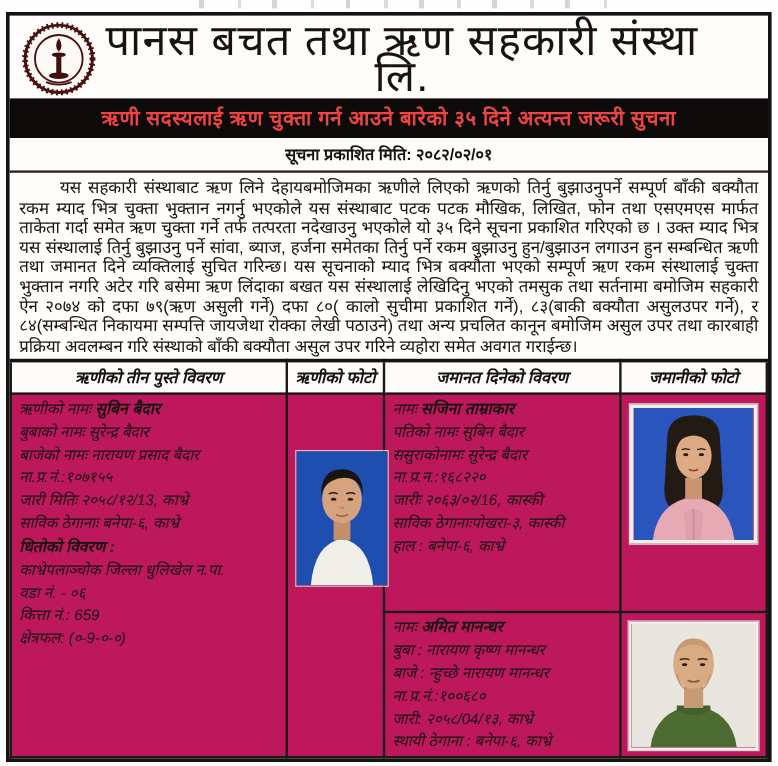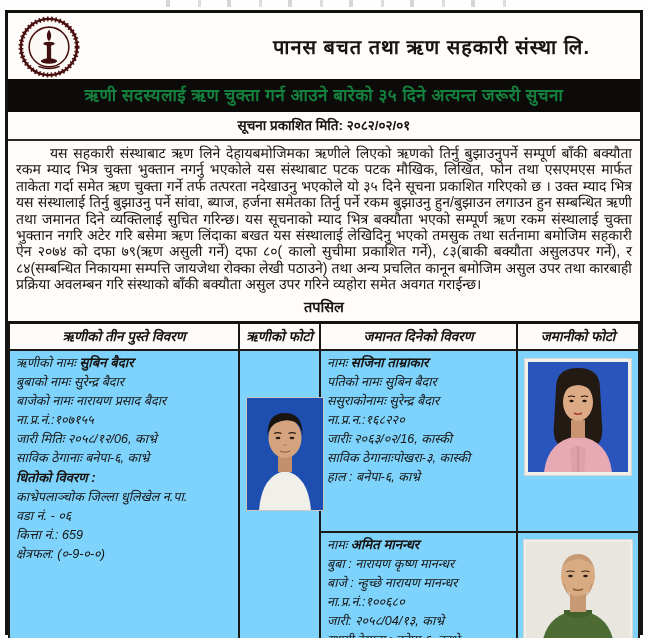--- a/index.html
+++ b/index.html
@@ -13,42 +13,42 @@
     background:repeating-linear-gradient(90deg,transparent 0 26px,#b8b4ae 26px 30px,transparent 30px 58px,#c4c0ba 58px 61px);
   }
   .notice{
     position:absolute;top:10px;left:5px;right:5px;bottom:3px;
     border:3px solid #151310;background:#fefdfb;
     display:flex;flex-direction:column;
   }
   .hdr{display:flex;align-items:center;padding:3px 10px 1px 6px;height:74px;}
   .seal{width:62px;height:62px;flex:0 0 62px;margin-left:4px;}
   .hdr-text{flex:1;text-align:center;padding-right:40px;}
-  .org{font-size:20px;font-weight:bold;letter-spacing:1px;line-height:30px;text-align:right;}
+  .org{font-size:36px;font-weight:normal;letter-spacing:1px;line-height:30px;}
   .addr{font-size:14px;font-weight:bold;margin-top:3px;}
   .band{
-    background:#0c0b0a;color:#15803d;text-align:center;font-weight:bold;
+    background:#0c0b0a;color:#ef4444;text-align:center;font-weight:bold;
     font-size:17px;padding:4px 2px 6px;letter-spacing:.5px;
   }
   .dateline{
     border-bottom:2px solid #2a2724;text-align:center;font-weight:bold;
     font-size:13.5px;padding:4px 12px 5px;
   }
   .body-text{
     padding:4px 8px 1px;font-size:14px;line-height:16.4px;text-align:justify;
     text-indent:34px;
   }
   .tapasil{text-align:center;font-weight:bold;font-size:14.5px;padding:2px 0 3px;}
   table.detail{
     width:100%;border-collapse:collapse;table-layout:fixed;margin-top:2px;
     flex:1;border-top:3px solid #151310;font-style:italic;
   }
   table.detail th,table.detail td{border:2px solid #1b1815;}
   table.detail th{font-size:13.5px;font-weight:bold;padding:3px 0 4px;background:#fdfcfa;}
-  table.detail td{vertical-align:top;padding:2px 6px;font-size:12.6px;background:#7dd3fc;}
+  table.detail td{vertical-align:top;padding:2px 6px;font-size:12.6px;background:#be185d;}
   .dline{line-height:19px;white-space:nowrap;overflow:hidden;}
   .dname{font-weight:bold;font-size:13.2px;}
   .dsub{font-weight:bold;font-size:13px;line-height:20px;}
   .photo{position:relative;overflow:hidden;}
   .photo svg{display:block;width:100%;height:100%;}
   .photo-borrower{width:76px;height:112px;margin:44px auto 0;border:1px solid #c9c7c2;}
   .photo-g1{width:100px;height:110px;margin:6px auto 0;border:3px solid #f1efe9;outline:1px solid #d8d5cf;}
   .photo-g2{width:104px;height:103px;margin:5px auto 0;border:2px solid #f1efe9;outline:1px solid #d8d5cf;}
 </style>
 </head>
@@ -75,21 +75,20 @@
         <div class="org">पानस बचत तथा ऋण सहकारी संस्था लि.</div>
       </div>
     </div>
 
     <div class="band">ऋणी सदस्यलाई ऋण चुक्ता गर्न आउने बारेको ३५ दिने अत्यन्त जरूरी सुचना</div>
 
     <div class="dateline">सूचना प्रकाशित मिति: २०८२/०२/०१</div>
 
     <div class="body-text">यस सहकारी संस्थाबाट ऋण लिने देहायबमोजिमका ऋणीले लिएको ऋणको तिर्नु बुझाउनुपर्ने सम्पूर्ण बाँकी बक्यौता रकम म्याद भित्र चुक्ता भुक्तान नगर्नु भएकोले यस संस्थाबाट पटक पटक मौखिक, लिखित, फोन तथा एसएमएस मार्फत ताकेता गर्दा समेत ऋण चुक्ता गर्ने तर्फ तत्परता नदेखाउनु भएकोले यो ३५ दिने सूचना प्रकाशित गरिएको छ । उक्त म्याद भित्र यस संस्थालाई तिर्नु बुझाउनु पर्ने सांवा, ब्याज, हर्जना समेतका तिर्नु पर्ने रकम बुझाउनु हुन/बुझाउन लगाउन हुन सम्बन्धित ऋणी तथा जमानत दिने व्यक्तिलाई सुचित गरिन्छ। यस सूचनाको म्याद भित्र बक्यौता भएको सम्पूर्ण ऋण रकम संस्थालाई चुक्ता भुक्तान नगरि अटेर गरि बसेमा ऋण लिंदाका बखत यस संस्थालाई लेखिदिनु भएको तमसुक तथा सर्तनामा बमोजिम सहकारी ऐन २०७४ को दफा ७९(ऋण असुली गर्ने) दफा ८०( कालो सुचीमा प्रकाशित गर्ने), ८३(बाकी बक्यौता असुलउपर गर्ने), र ८४(सम्बन्धित निकायमा सम्पत्ति जायजेथा रोक्का लेखी पठाउने) तथा अन्य प्रचलित कानून बमोजिम असुल उपर तथा कारबाही प्रक्रिया अवलम्बन गरि संस्थाको बाँकी बक्यौता असुल उपर गरिने व्यहोरा समेत अवगत गराईन्छ।</div>
 
-    <div class="tapasil">तपसिल</div>
 
     <table class="detail">
       <colgroup>
         <col style="width:230px">
           <col style="width:81px">
           <col style="width:197px">
           <col>
       </colgroup>
       <tbody>
           <tr>
@@ -97,21 +96,21 @@
         <th>ऋणीको फोटो</th>
         <th>जमानत दिनेको विवरण</th>
         <th>जमानीको फोटो</th>
       </tr>
       <tr style="height:182px;">
         <td rowspan="2">
           <div class="dline"><span>ऋणीको नामः</span> <span class="dname">सुबिन बैदार</span></div>
           <div class="dline">बुबाको नामः सुरेन्द्र बैदार</div>
           <div class="dline">बाजेको नामः नारायण प्रसाद बैदार</div>
           <div class="dline">ना.प्र.नं.:१०७१५५</div>
-          <div class="dline">जारी मितिः २०५८/१२/06, काभ्रे</div>
+          <div class="dline">जारी मितिः २०५८/१२/13, काभ्रे</div>
           <div class="dline">साविक ठेगानाः बनेपा-६, काभ्रे</div>
           <div class="dline dsub">धितोको विवरण :</div>
           <div class="dline">काभ्रेपलाञ्चोक जिल्ला धुलिखेल न.पा.</div>
           <div class="dline">वडा नं. - ०६</div>
           <div class="dline">कित्ता नं.: 659</div>
           <div class="dline">क्षेत्रफल: (०-9-०-०)</div>
         </td>
         <td rowspan="2">
           <div class="photo photo-borrower">
             <svg viewBox="0 0 76 112">

